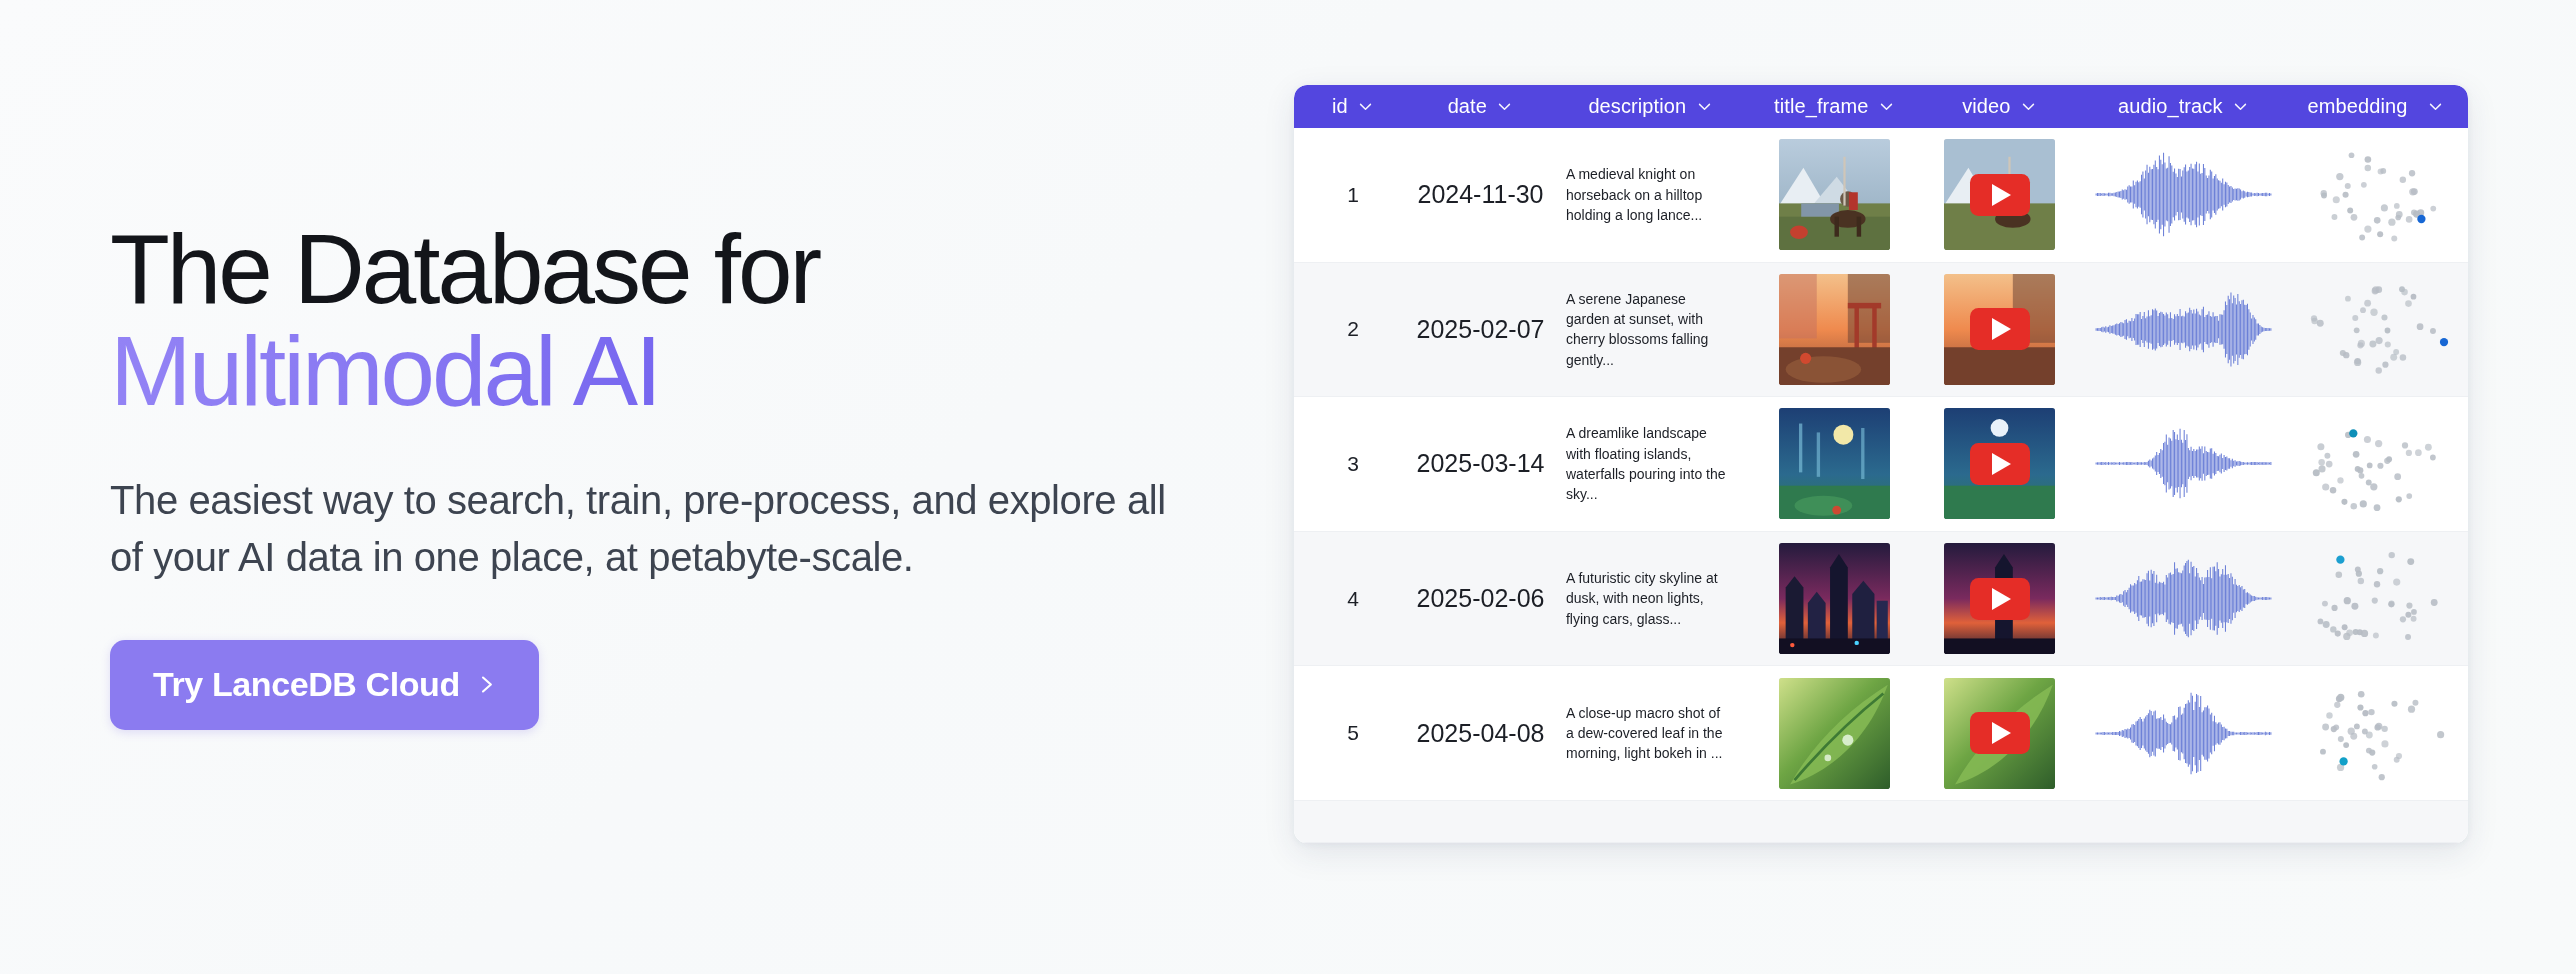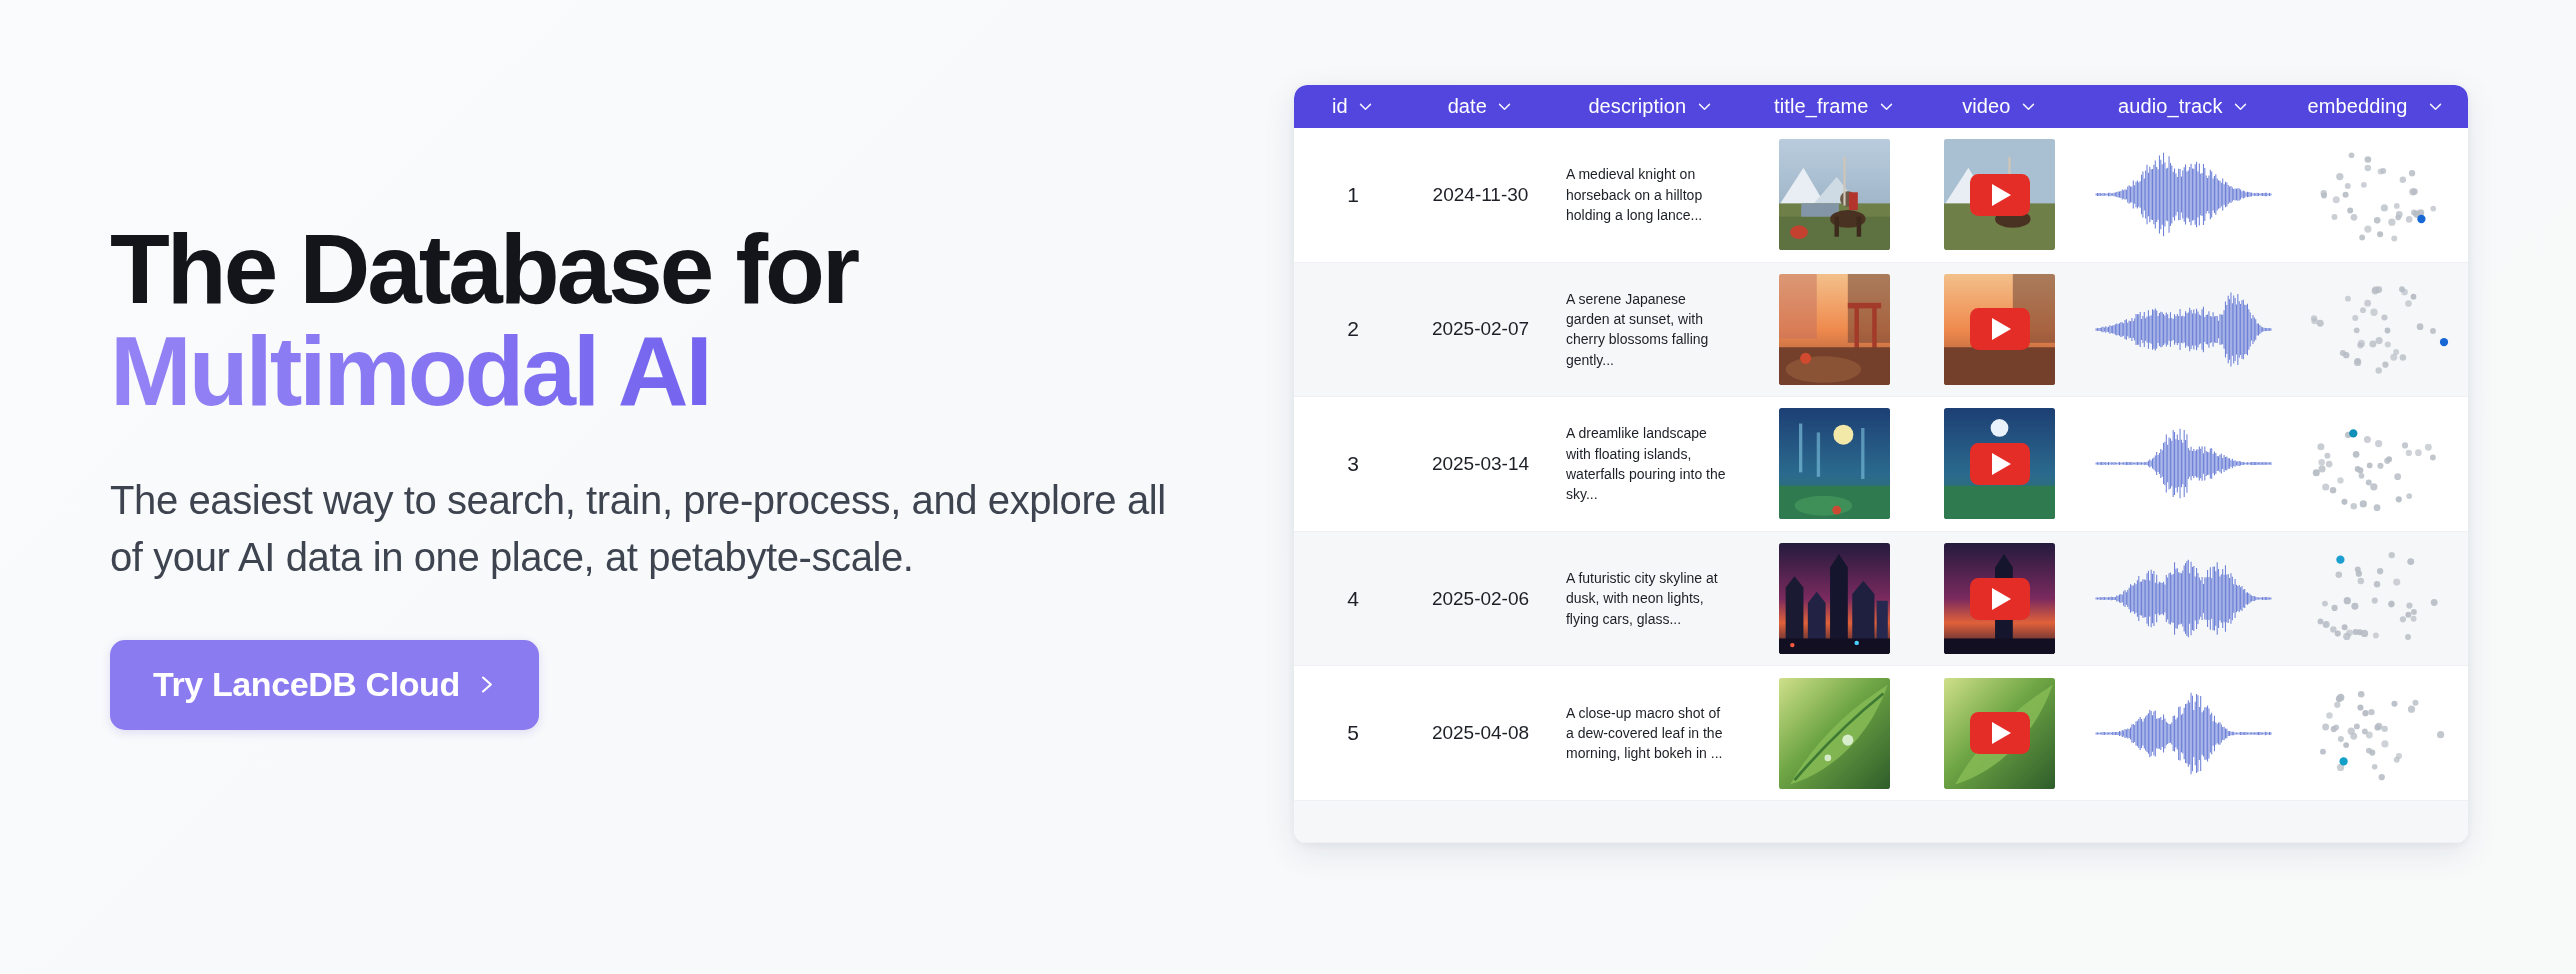--- a/index.html
+++ b/index.html
@@ -27,21 +27,21 @@
   .hero {
     position: absolute;
     left: 110px;
     top: 219px;
     width: 1114px;
   }
 
   .headline {
     font-size: 98px;
     line-height: 1.04;
-    font-weight: 700;
+    font-weight: 400;
     letter-spacing: -3px;
     color: #13151a;
     font-family: "Liberation Sans", sans-serif;
     font-stretch: condensed;
   }
 
   .headline .line2 {
     display: block;
     background: linear-gradient(90deg, #9383f5 0%, #8878f2 25%, #7363ef 55%, #5b4ae8 85%, #5243e6 100%);
     -webkit-background-clip: text;
@@ -155,21 +155,21 @@
     justify-content: center;
     padding: 11.3px 7.6px;
   }
 
   .cell-id {
     font-size: 21px;
     color: #1c1f26;
     white-space: nowrap;
   }
   .cell-date {
-    font-size: 19px;
+    font-size: 25px;
     color: #1c1f26;
     white-space: nowrap;
   }
   .cell-desc {
     display: block;
     font-size: 14px;
     line-height: 1.45;
     color: #1c1f26;
     padding: 11.3px 13.2px 11.3px 9.4px;
     align-self: center;

